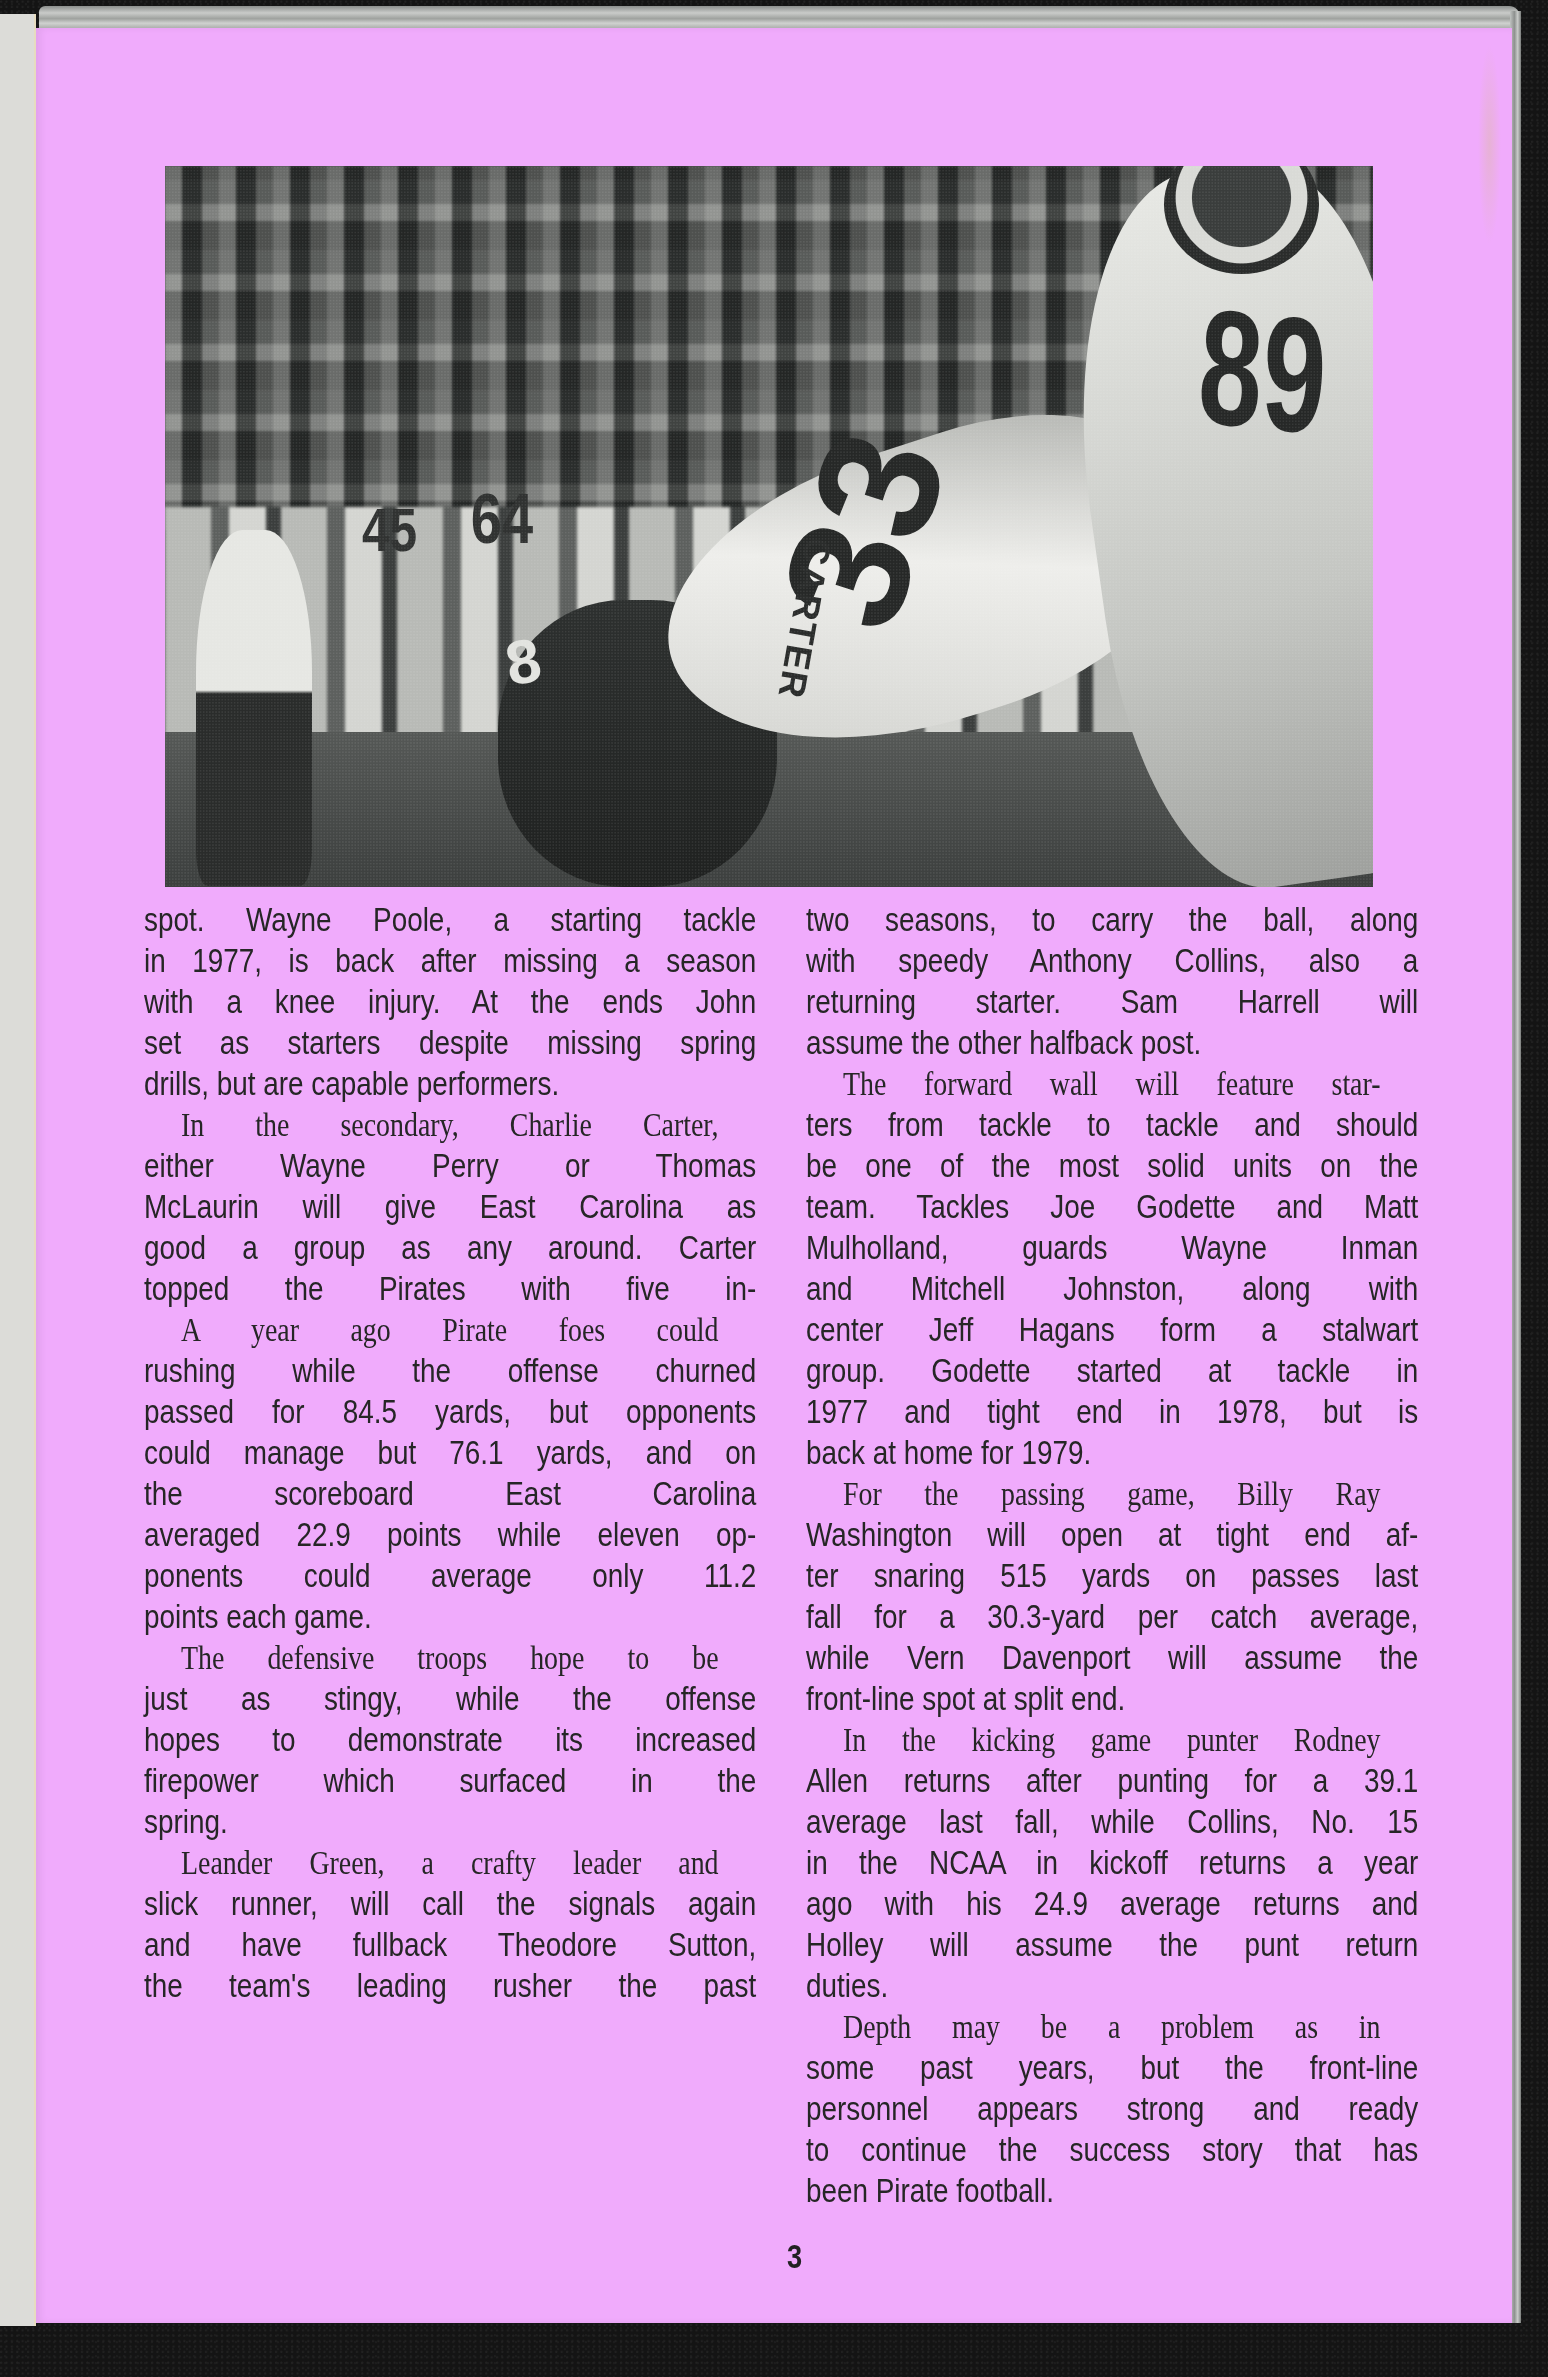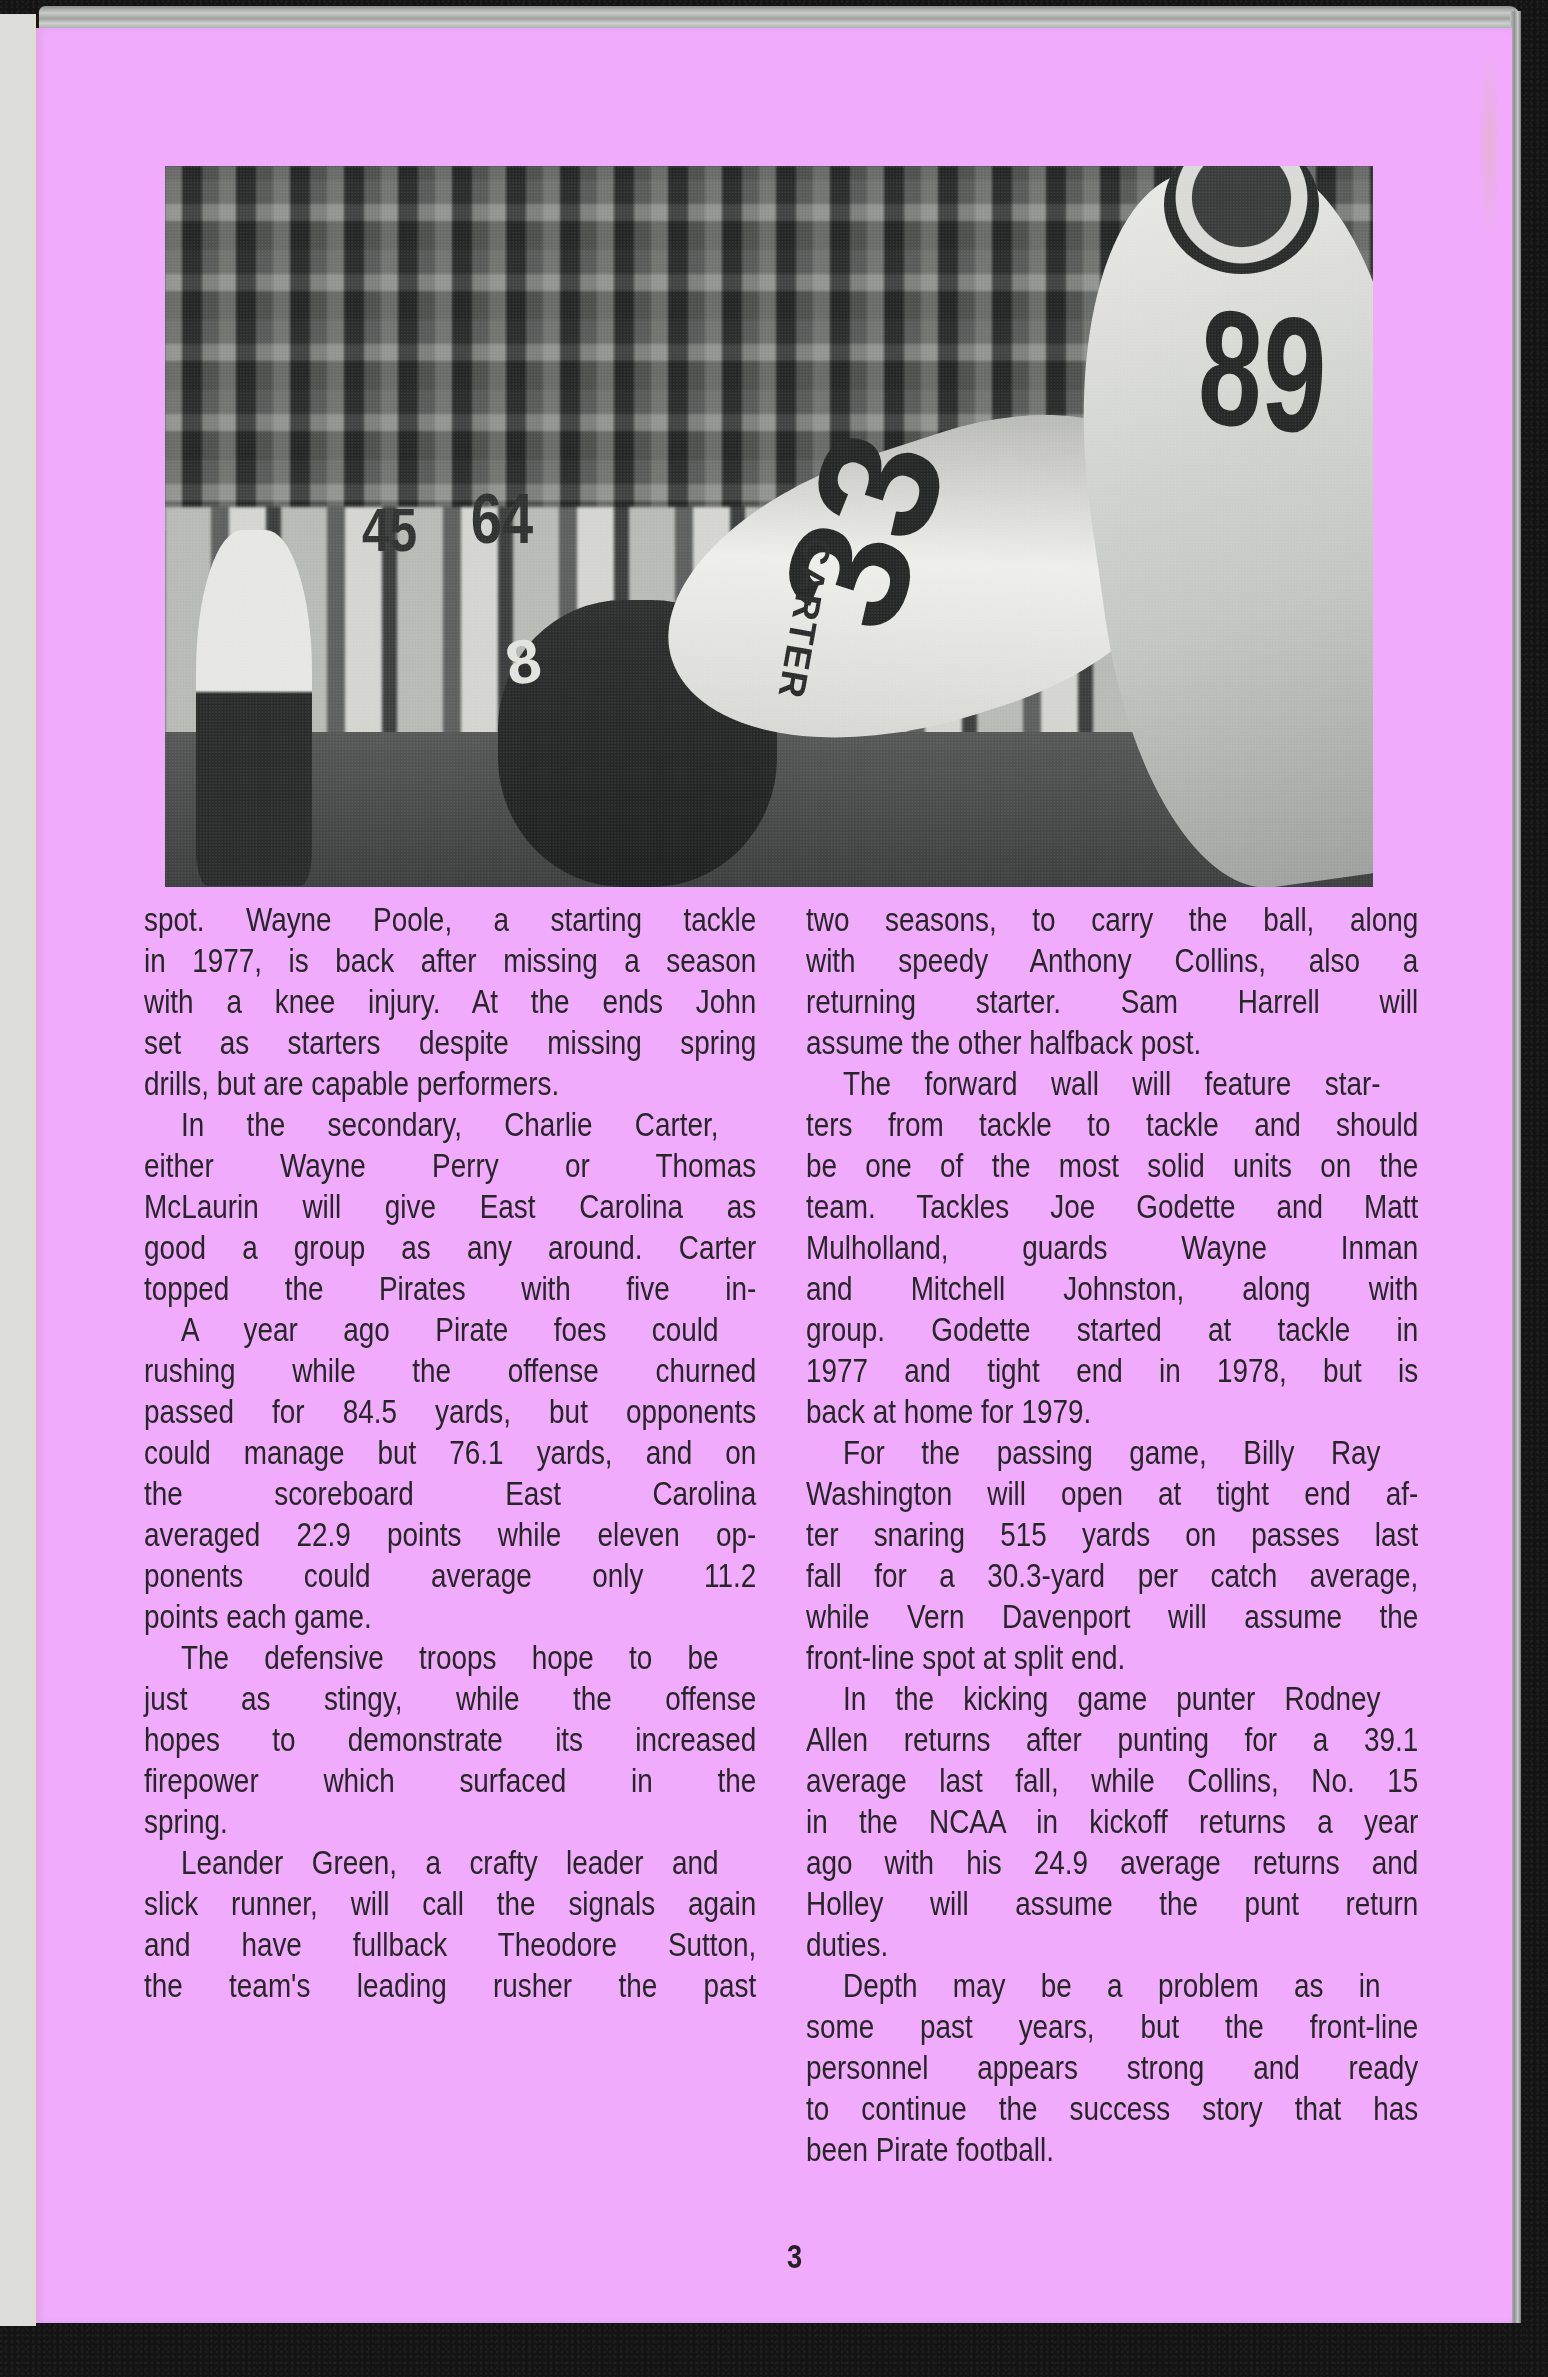--- a/index.html
+++ b/index.html
@@ -109,21 +109,21 @@
   }
   .col-left { left: 108px; }
   .col-right { left: 770px; }
   .line {
     display: block; white-space: nowrap; height: 41px;
     transform-origin: left center;
   }
   .line.just {
     text-align: justify; text-align-last: justify;
   }
-  .line.indent { padding-left: 37px; }
+  .line.indent { padding-left: 37px; font-family: Liberation Serif, serif; }
   .line span.inner {
     display: inline-block; transform: scaleX(0.82); transform-origin: left center;
     width: 122%;
   }
   .line.just span.inner { text-align: justify; text-align-last: justify; }
   .line.indent span.inner { width: calc(122% - 46px); }
   .page-number {
     position: absolute; left: 749px; top: 2209px;
     font-size: 34px; font-weight: bold; color: #222;
     transform: scaleX(0.8);
@@ -191,20 +191,21 @@
       <span class="line just"><span class="inner">two seasons, to carry the ball, along</span></span>
       <span class="line just"><span class="inner">with speedy Anthony Collins, also a</span></span>
       <span class="line just"><span class="inner">returning starter. Sam Harrell will</span></span>
       <span class="line"><span class="inner">assume the other halfback post.</span></span>
       <span class="line just indent"><span class="inner">The forward wall will feature star-</span></span>
       <span class="line just"><span class="inner">ters from tackle to tackle and should</span></span>
       <span class="line just"><span class="inner">be one of the most solid units on the</span></span>
       <span class="line just"><span class="inner">team. Tackles Joe Godette and Matt</span></span>
       <span class="line just"><span class="inner">Mulholland, guards Wayne Inman</span></span>
       <span class="line just"><span class="inner">and Mitchell Johnston, along with</span></span>
+      <span class="line just"><span class="inner">center Jeff Hagans form a stalwart</span></span>
       <span class="line just"><span class="inner">group. Godette started at tackle in</span></span>
       <span class="line just"><span class="inner">1977 and tight end in 1978, but is</span></span>
       <span class="line"><span class="inner">back at home for 1979.</span></span>
       <span class="line just indent"><span class="inner">For the passing game, Billy Ray</span></span>
       <span class="line just"><span class="inner">Washington will open at tight end af-</span></span>
       <span class="line just"><span class="inner">ter snaring 515 yards on passes last</span></span>
       <span class="line just"><span class="inner">fall for a 30.3-yard per catch average,</span></span>
       <span class="line just"><span class="inner">while Vern Davenport will assume the</span></span>
       <span class="line"><span class="inner">front-line spot at split end.</span></span>
       <span class="line just indent"><span class="inner">In the kicking game punter Rodney</span></span>

